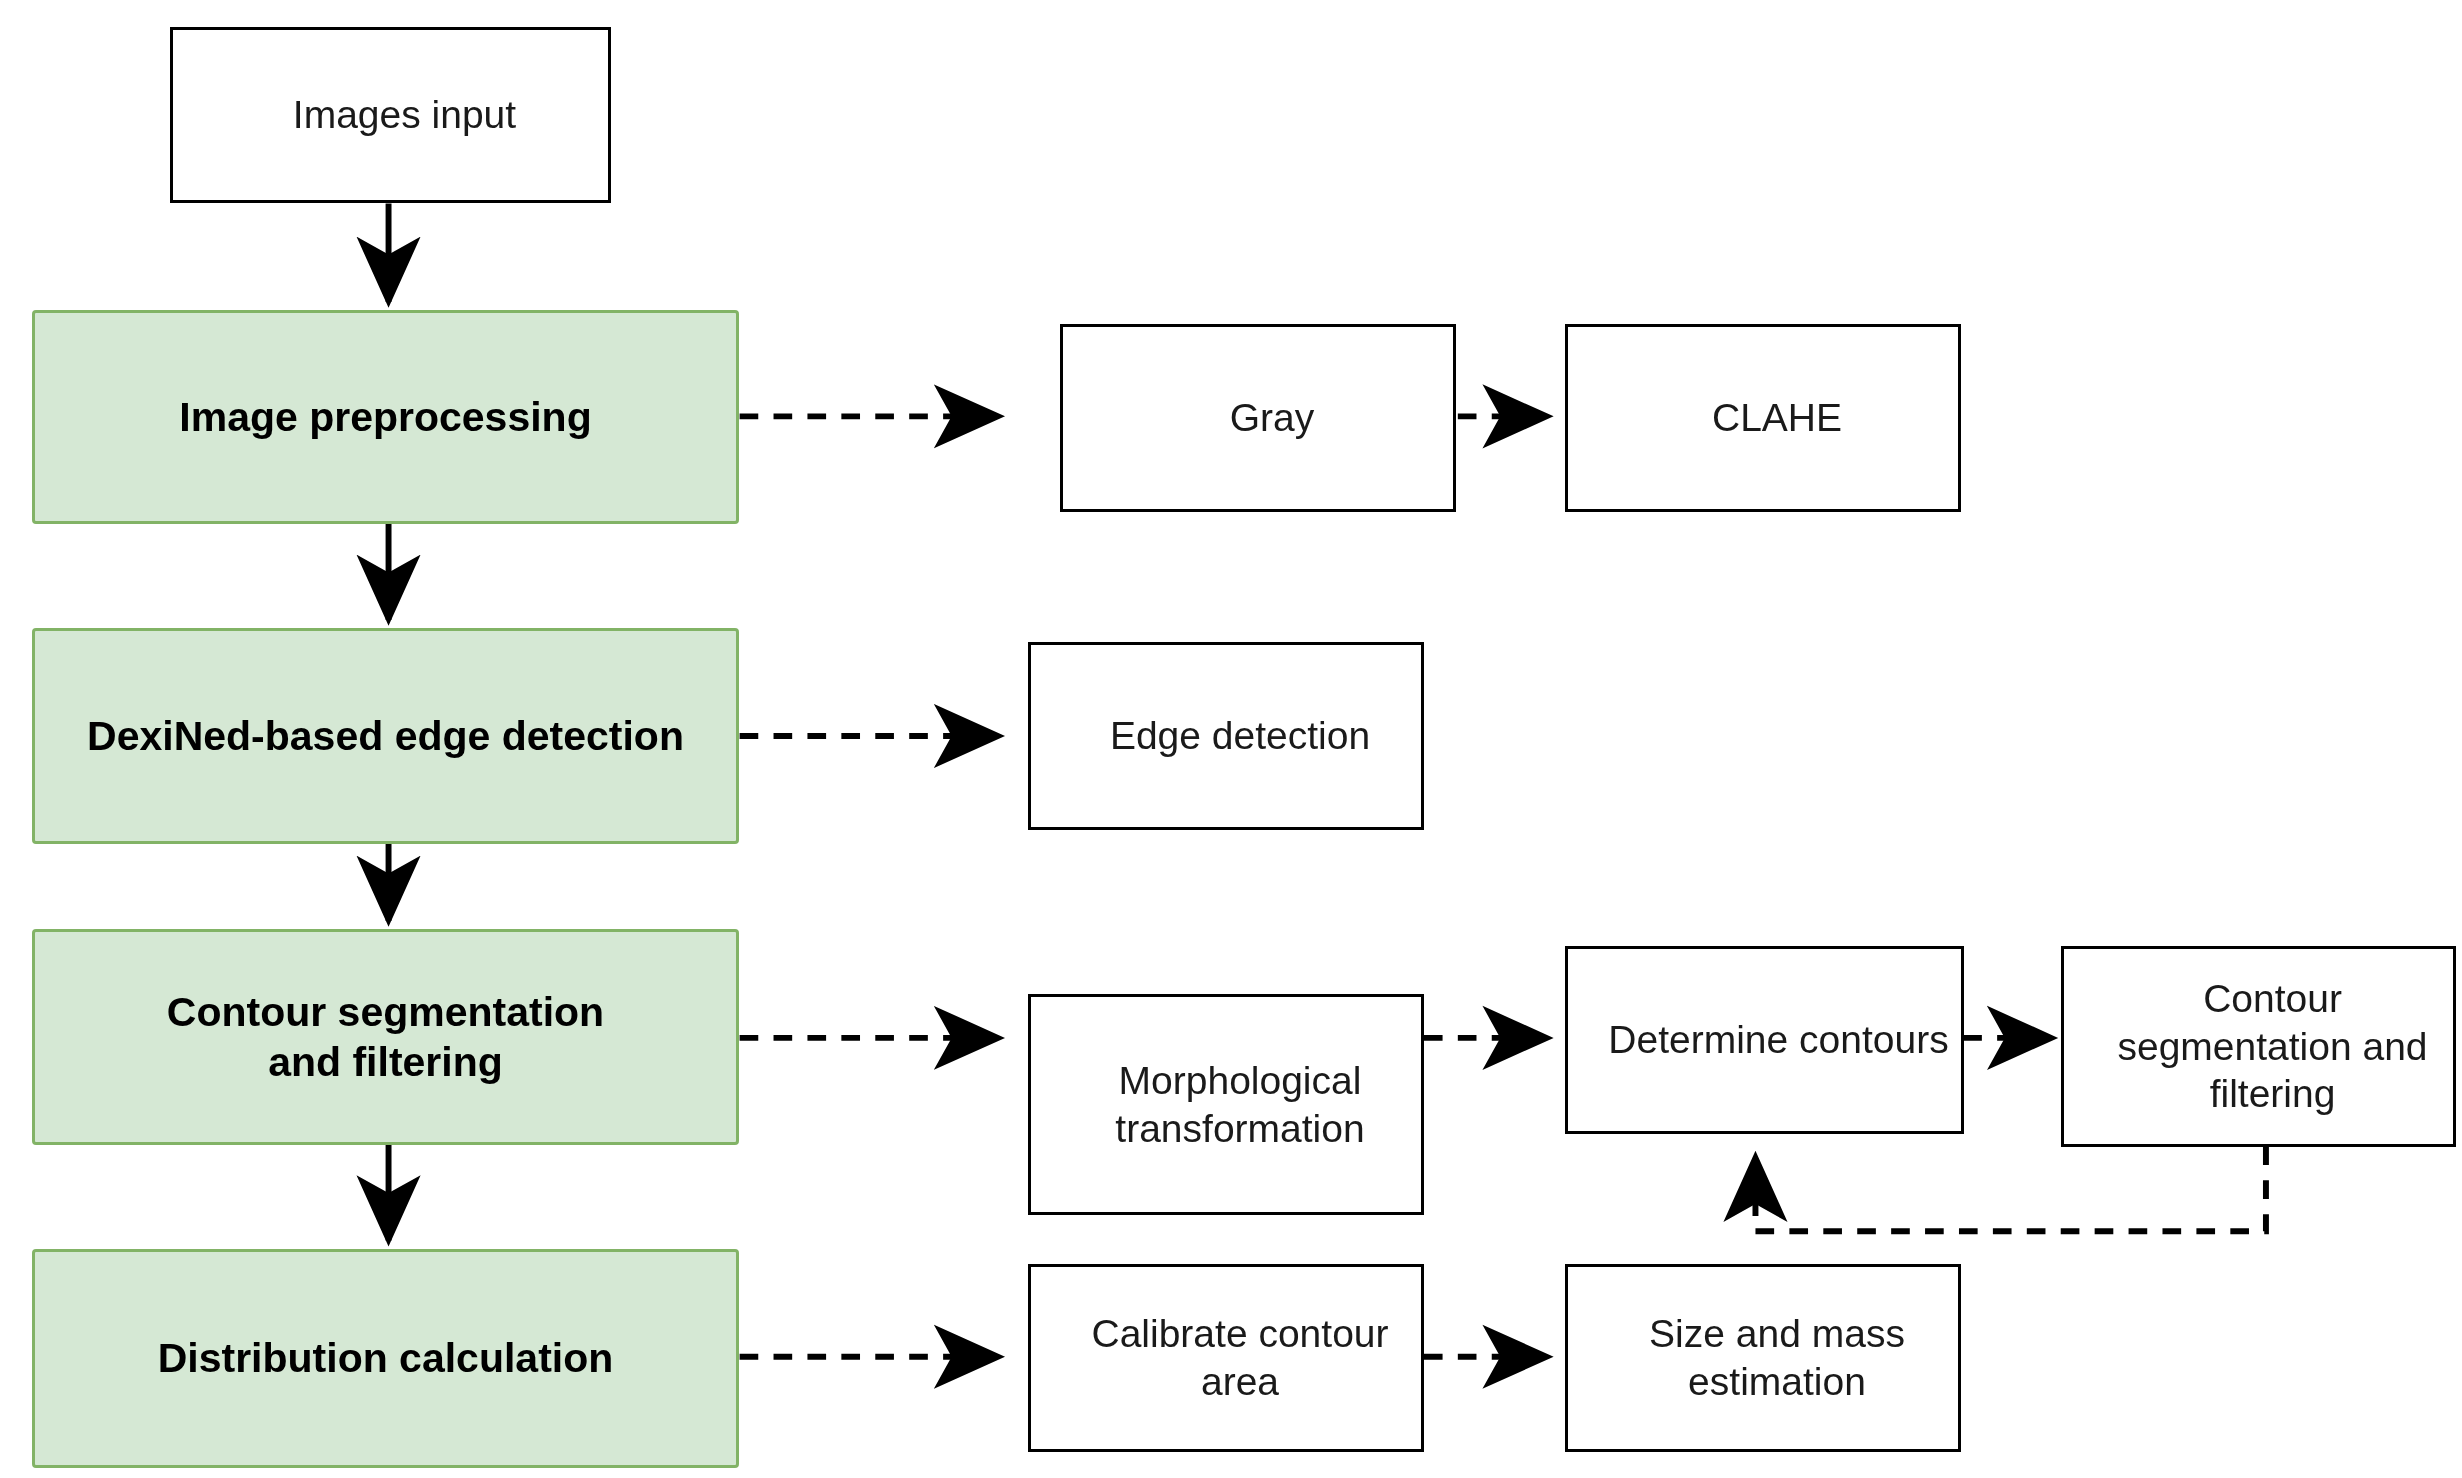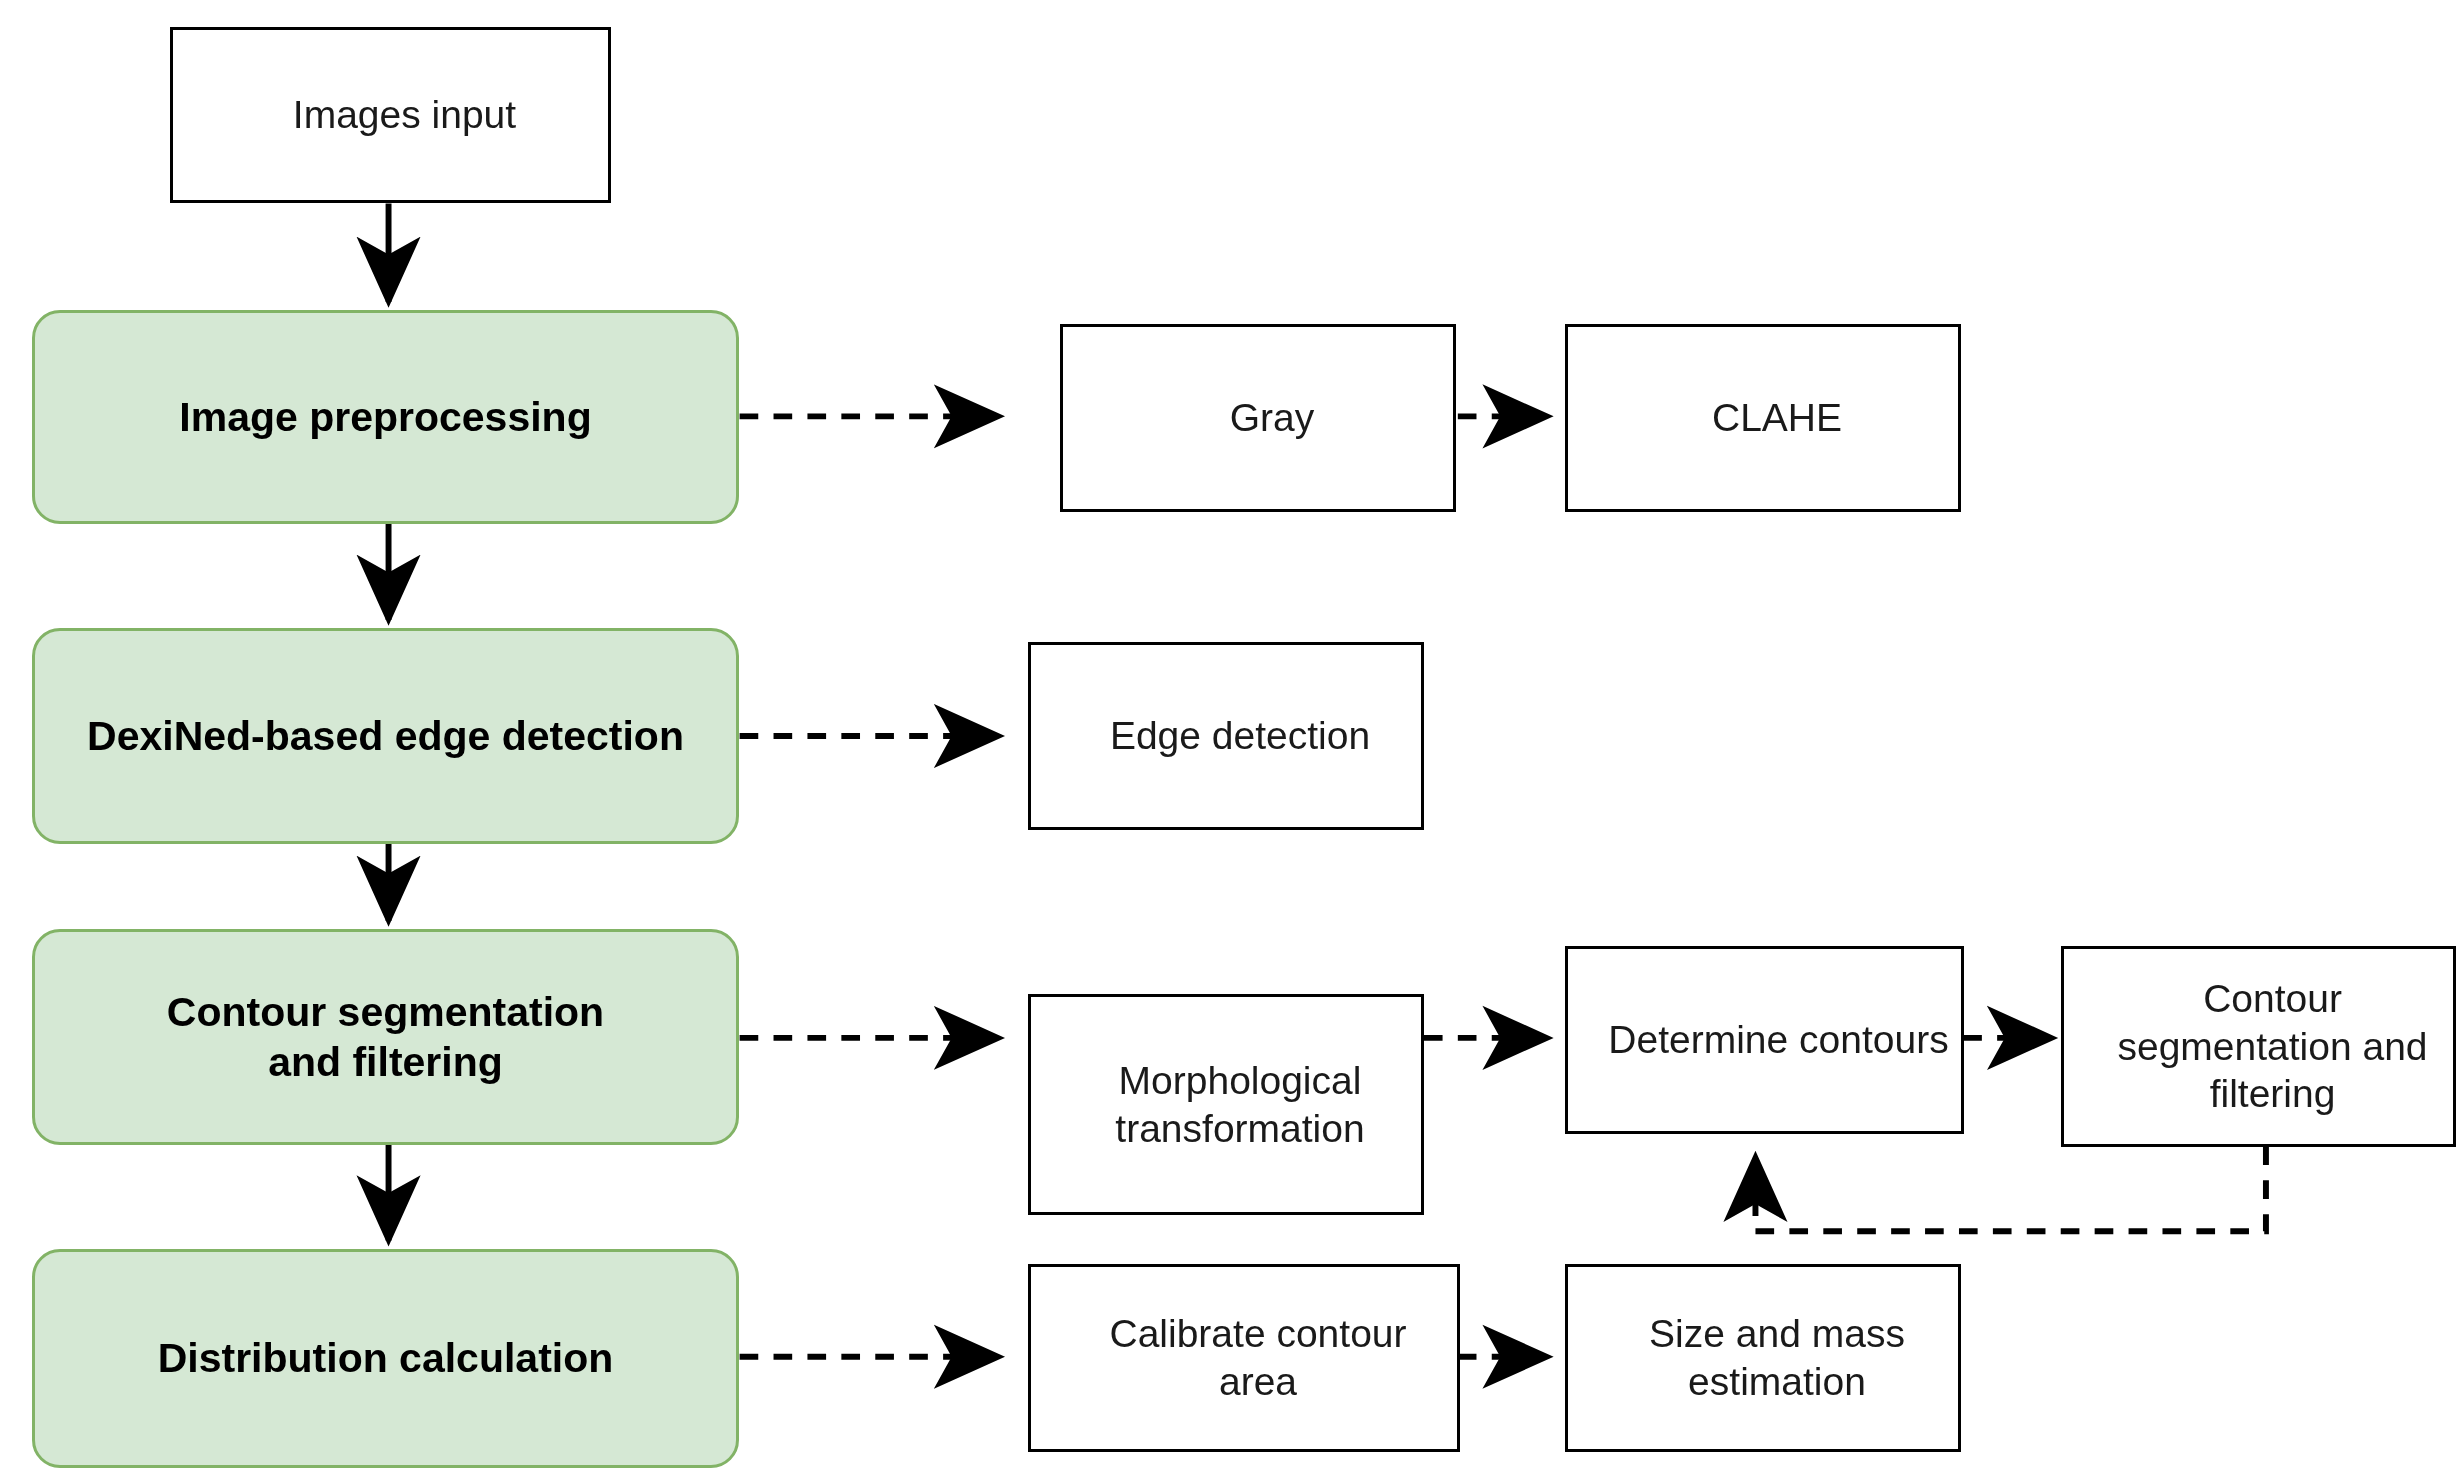--- a/index.html
+++ b/index.html
@@ -44,21 +44,21 @@
     border: 3.4px solid #000000;
     color: #1a1a1a;
     font-size: 39px;
     font-weight: 400;
     padding-left: 28px;
   }
   
   .stage-box {
     background: #d5e8d4;
     border: 3.4px solid #82b366;
-    border-radius: 28px;
+    border-radius: 4px;
     color: #000000;
     font-size: 41px;
     font-weight: bold;
   }
 </style>
 </head>
 <body>
 
 <div id="stage">
 
@@ -145,21 +145,21 @@
   <div class="node rect" style="left:1565px; top:946px; width:399px; height:188px;">
     <span class="node-text">Determine contours</span>
   </div>
 
   <div class="node rect" style="left:2061px; top:946px; width:395px; height:201px;">
     <span class="node-text">Contour
 segmentation and
 filtering</span>
   </div>
 
-  <div class="node rect" style="left:1028px; top:1264px; width:432px; height:188px;">
+  <div class="node rect" style="left:1028px; top:1264px; width:396px; height:188px;">
     <span class="node-text">Calibrate contour
 area</span>
   </div>
 
   <div class="node rect" style="left:1565px; top:1264px; width:396px; height:188px;">
     <span class="node-text">Size and mass
 estimation</span>
   </div>
 
 </div>

